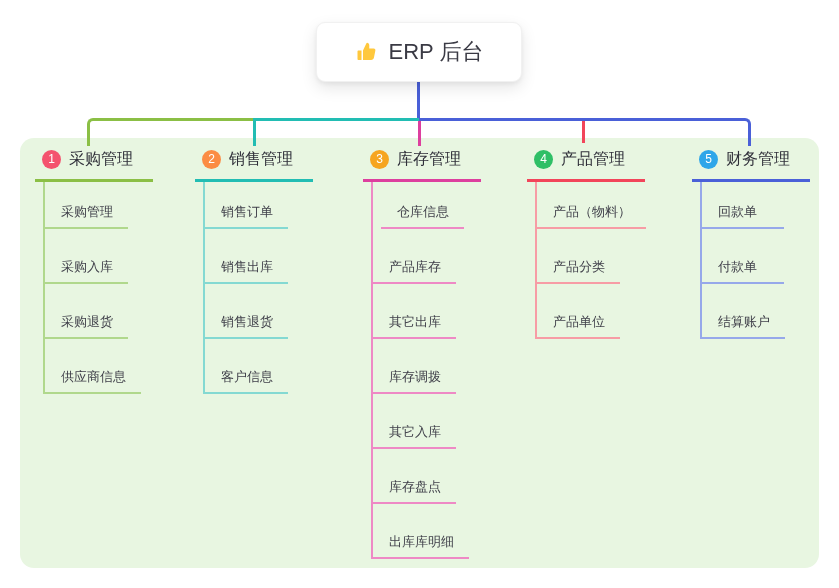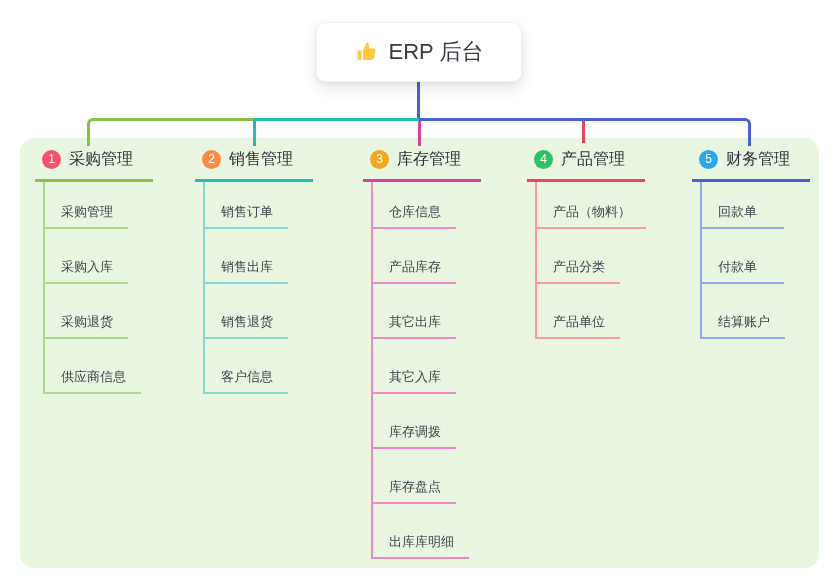--- a/index.html
+++ b/index.html
@@ -106,25 +106,25 @@
         <div class="child" style="border-color: rgb(132, 217, 210);">客户信息</div>
       </div>
   </div>
 
   <div class="col col-3">
     <div class="col-header" style="border-color: rgb(221, 63, 158);">
       <span class="badge" style="background: rgb(246, 165, 31);">3</span>
       <span>库存管理</span>
     </div>
     <div class="children" style="border-color: rgb(238, 137, 197);">
-        <div class="child" style="border-color: rgb(238, 137, 197);">仓库信息</div>
+        <div class="child" style="border-color: rgb(238, 137, 197); margin-left: 8px;">仓库信息</div>
         <div class="child" style="border-color: rgb(238, 137, 197);">产品库存</div>
         <div class="child" style="border-color: rgb(238, 137, 197);">其它出库</div>
+        <div class="child" style="border-color: rgb(238, 137, 197);">库存调拨</div>
         <div class="child" style="border-color: rgb(238, 137, 197);">其它入库</div>
-        <div class="child" style="border-color: rgb(238, 137, 197);">库存调拨</div>
         <div class="child" style="border-color: rgb(238, 137, 197);">库存盘点</div>
         <div class="child" style="border-color: rgb(238, 137, 197);">出库库明细</div>
       </div>
   </div>
 
   <div class="col col-4">
     <div class="col-header" style="border-color: rgb(242, 69, 90);">
       <span class="badge" style="background: rgb(47, 191, 102);">4</span>
       <span>产品管理</span>
     </div>

